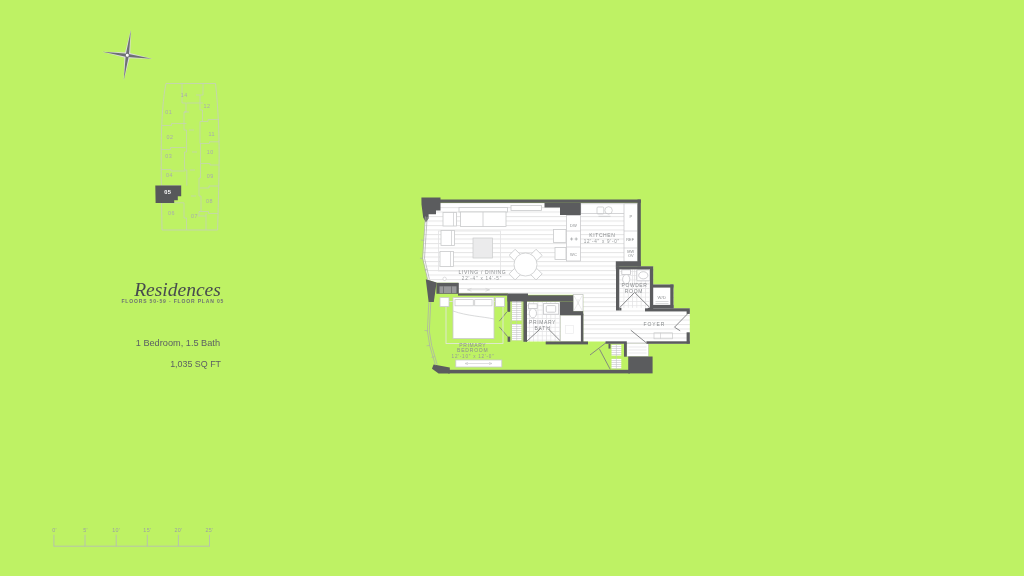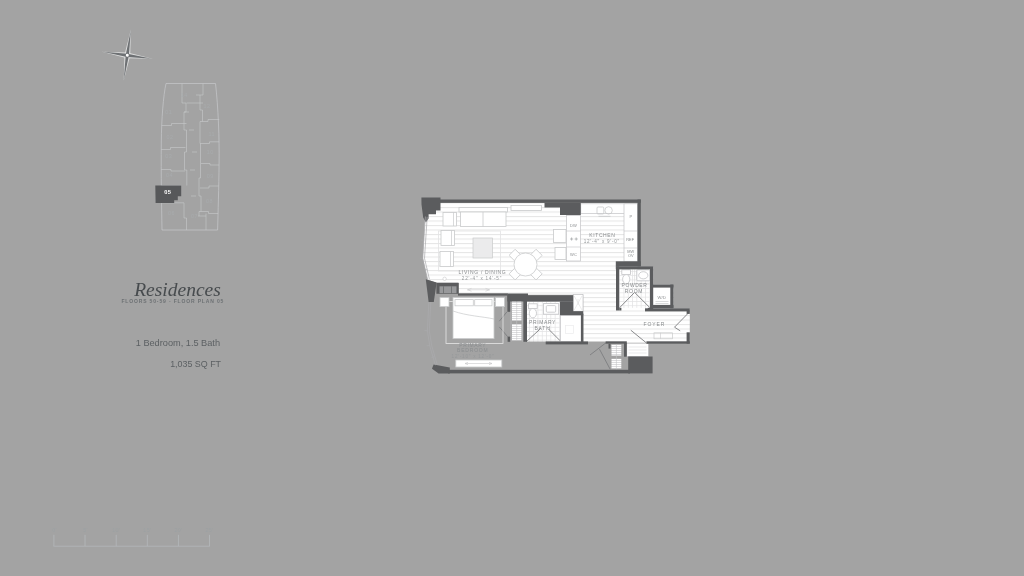--- a/index.html
+++ b/index.html
@@ -1,14 +1,14 @@
 <!DOCTYPE html>
 <html><head><meta charset="utf-8"><style>
 html,body{margin:0;padding:0;background:#ffffff;}
-#page{position:relative;width:1024px;height:576px;background:#a3a3a3;overflow:hidden;font-family:"Liberation Sans",sans-serif;}
+#page{position:relative;width:1024px;height:576px;background:#bef264;overflow:hidden;font-family:"Liberation Sans",sans-serif;}
 </style></head><body>
 <div id="page">
 <svg width="1024" height="576" viewBox="0 0 1024 576" font-family="Liberation Sans, sans-serif">
 <defs>
 <pattern id="hatch" width="6" height="4.5" patternUnits="userSpaceOnUse">
 <rect width="6" height="4.5" fill="#ffffff"></rect>
 <line x1="0" y1="0.6" x2="6" y2="0.6" stroke="#dfdfe0" stroke-width="0.9"></line>
 </pattern>
 <pattern id="tile" width="4.3" height="4.3" patternUnits="userSpaceOnUse">
 <rect width="4.3" height="4.3" fill="#ffffff"></rect>

